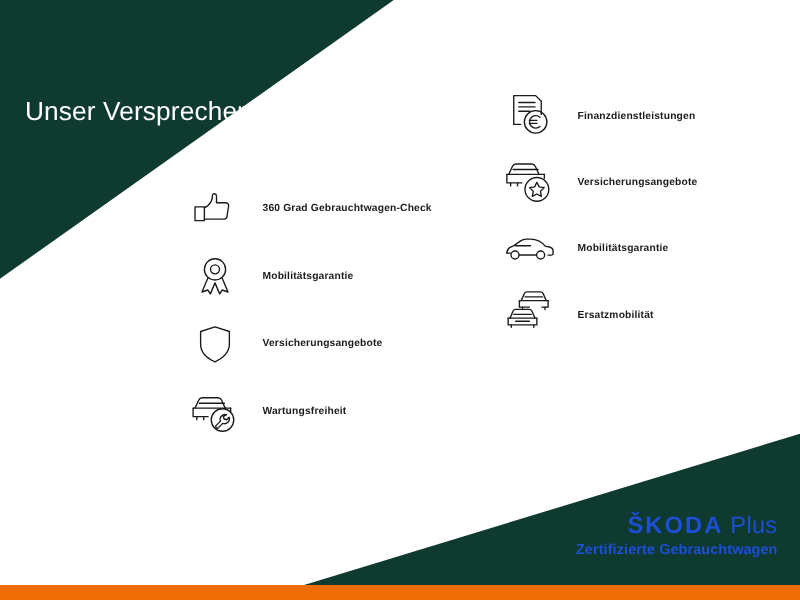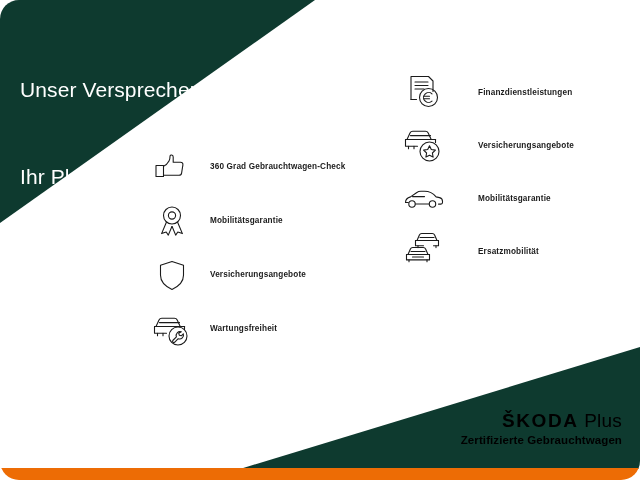--- a/index.html
+++ b/index.html
@@ -3,21 +3,21 @@
 <meta charset="utf-8">
 <style>
   html,body{margin:0;padding:0;}
   body{
     width:640px;height:480px;
     background:#ffffff;
     font-family:"Liberation Sans","DejaVu Sans",sans-serif;
     overflow:hidden;
     position:relative;
   }
-  #stage{position:absolute;left:0;top:0;width:640px;height:480px;overflow:hidden;border-radius:19px;}
+  #stage{position:absolute;left:0;top:0;width:640px;height:480px;overflow:hidden;}
 
   
   .shape{position:absolute;left:0;top:0;width:640px;height:480px;}
 
   
   #headline{
     position:absolute;left:20px;top:17px;
     color:#ffffff;
     font-size:21px;
     font-weight:300;
@@ -45,28 +45,28 @@
   .feature .ico svg{display:block;}
   .feature .lbl{
     margin-left:14px;
     font-size:8.2px;
     font-weight:bold;
     color:#1b1b1b;
     letter-spacing:0.15px;
     white-space:nowrap;
   }
   #col-left .feature{height:53px;}
-  #col-right .feature{height:52px;gap:16px;}
+  #col-right .feature{height:52px;}
 
   
   #logo{
     position:absolute;
     right:18px;bottom:32px;
     text-align:right;
-    color:#000000;
+    color:#1d4ed8;
     margin-top:12px;
   }
   #logo .wordmark{
     font-size:19px;
     letter-spacing:0.3px;
     line-height:22px;
     white-space:nowrap;
   }
   #logo .wordmark .skoda{
     font-weight:bold;
@@ -92,21 +92,20 @@
 
   <svg class="shape" viewBox="0 0 640 480" width="640" height="480">
     <rect x="0" y="0" width="640" height="480" fill="#ffffff"></rect>
     <polygon points="0,0 315,0 0,223" fill="#0E3A2F"></polygon>
     <polygon points="640,347 640,469 240,469" fill="#0E3A2F"></polygon>
     <rect x="0" y="468" width="640" height="12" fill="#ED6C05"></rect>
   </svg>
 
   <div id="headline">
     <div>Unser Versprechen.</div>
-    <div>Ihr Plus.</div>
   </div>
 
   <div class="col" id="col-left">
 
     <div class="feature">
       <span class="ico">
         <svg width="40" height="40" viewBox="0 0 40 40" fill="none" stroke="#1B1B1B" stroke-width="1.1" stroke-linejoin="round" stroke-linecap="round">
           <path d="M4 18.5h7.5v11H4z"></path>
           <path d="M11.5 19.2c2.4-1 4.3-2.9 5.5-5.2.7-1.4 1-3 1-4.6 0-1 .8-1.6 1.7-1.4.9.2 1.5 1 1.5 2v5.2h7.4c1.4 0 2.5 1.2 2.3 2.6l-1.3 8.3c-.2 1.3-1.3 2.2-2.6 2.2H11.5"></path>
         </svg>

